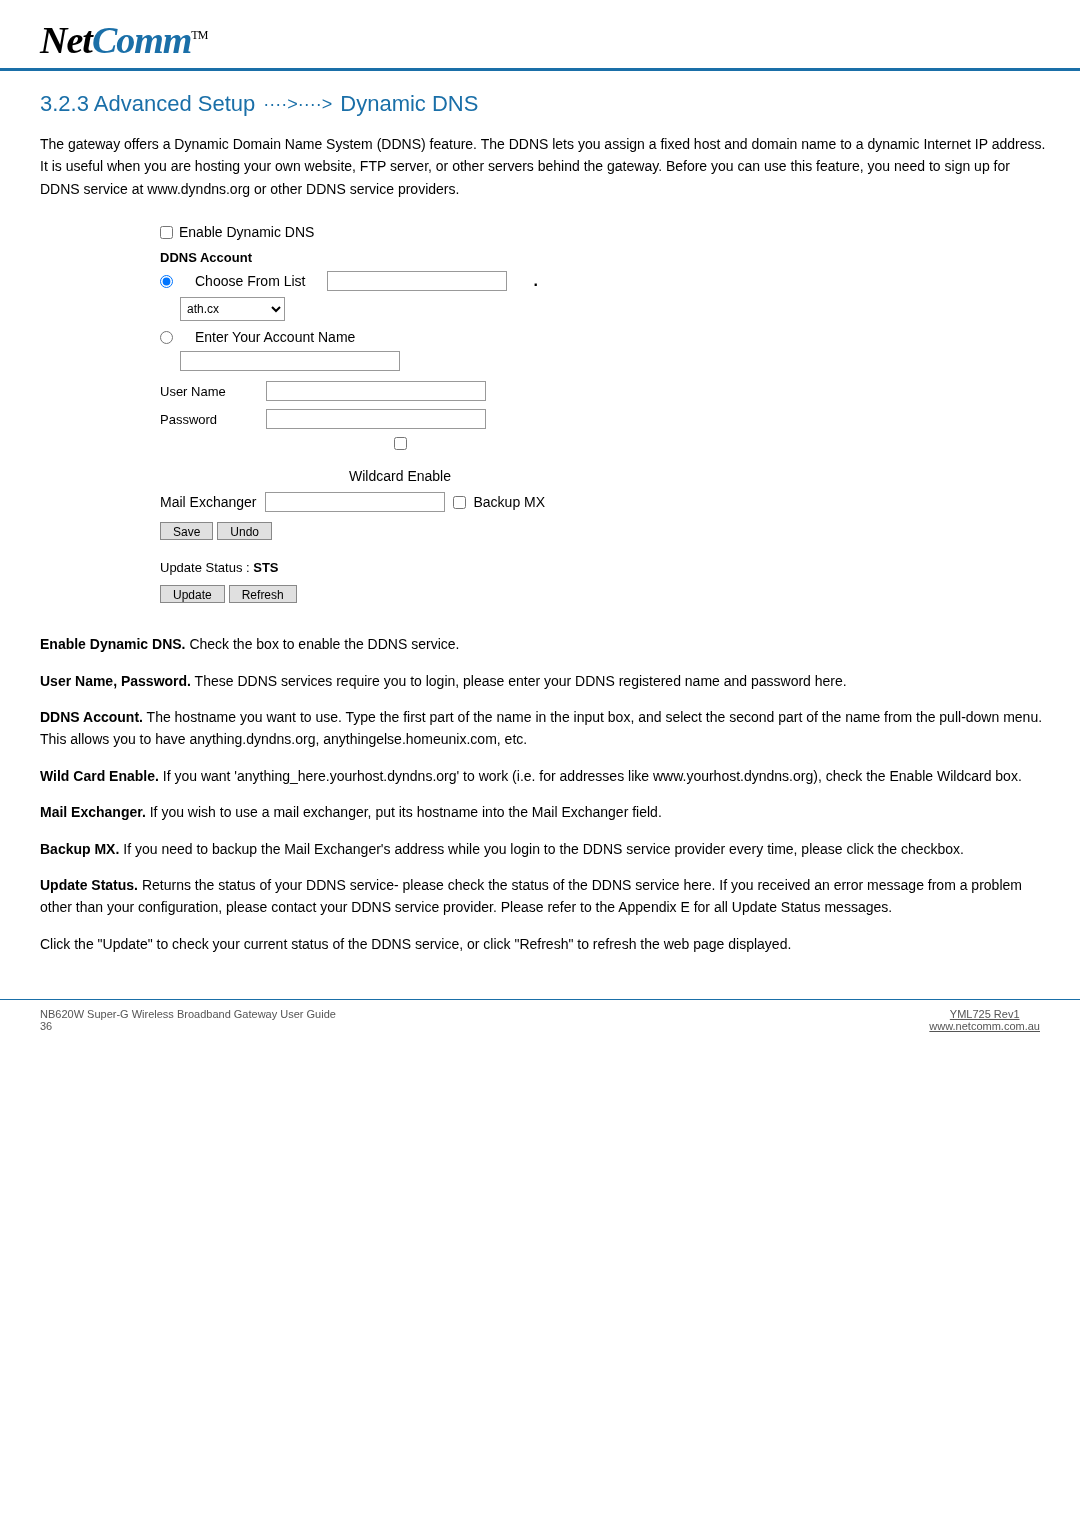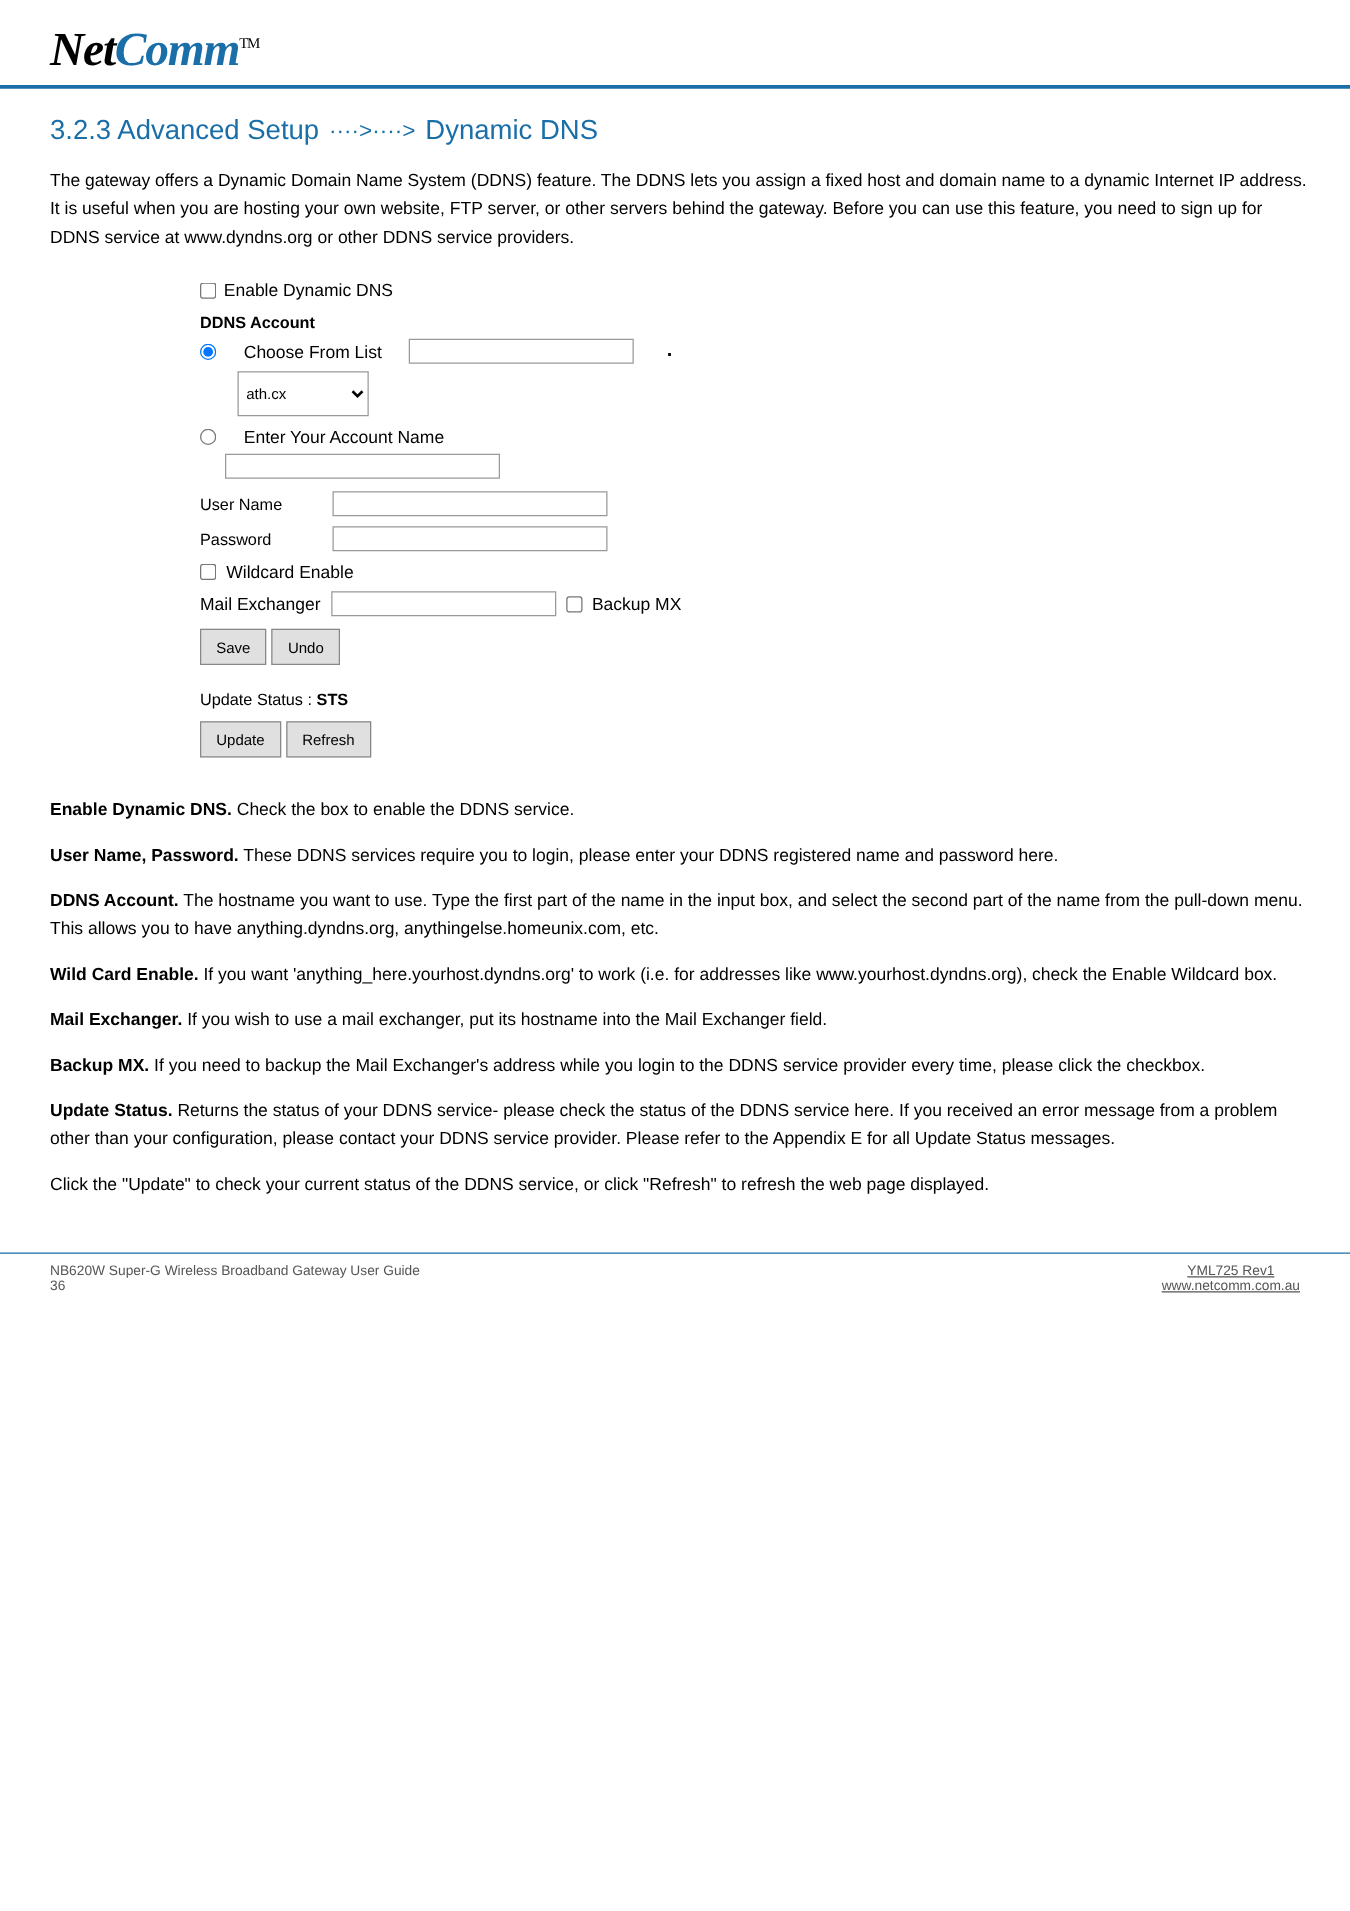--- a/index.html
+++ b/index.html
@@ -105,44 +105,44 @@
       font-size: 12px;
       padding: 1px 3px;
     }
 
     .input-medium { width: 180px; }
     .input-large { width: 220px; }
 
     .dropdown-select {
       border: 1px solid #999;
       background: #fff;
-      height: 36px;
+      height: 24px;
       font-size: 12px;
       padding: 0 2px;
-      margin-left: 10px;
     }
 
     .dot-separator {
       margin-left: 4px;
       font-size: 16px;
       font-weight: bold;
     }
 
     .field-label {
       text-align: left;
       width: 100px;
       margin-right: 6px;
       font-size: 13px;
     }
 
     .wildcard-row {
       display: flex;
       align-items: center;
-      gap: 8px;
+      gap: 18px;
       margin-bottom: 8px;
+      flex-direction: column;
     }
 
     .mail-exchanger-row {
       display: flex;
       align-items: center;
       gap: 8px;
       margin-bottom: 10px;
     }
 
     .button-row {
@@ -150,21 +150,21 @@
       gap: 4px;
       margin-bottom: 20px;
     }
 
     .btn {
       border: 1px solid #888;
       background: #e0e0e0;
       padding: 2px 12px;
       font-size: 12px;
       cursor: pointer;
-      height: 29px;
+      height: 18px;
     }
 
     .update-status-row {
       margin-bottom: 10px;
       font-size: 13px;
     }
 
     .update-status-row span.status-val {
       font-weight: bold;
     }

